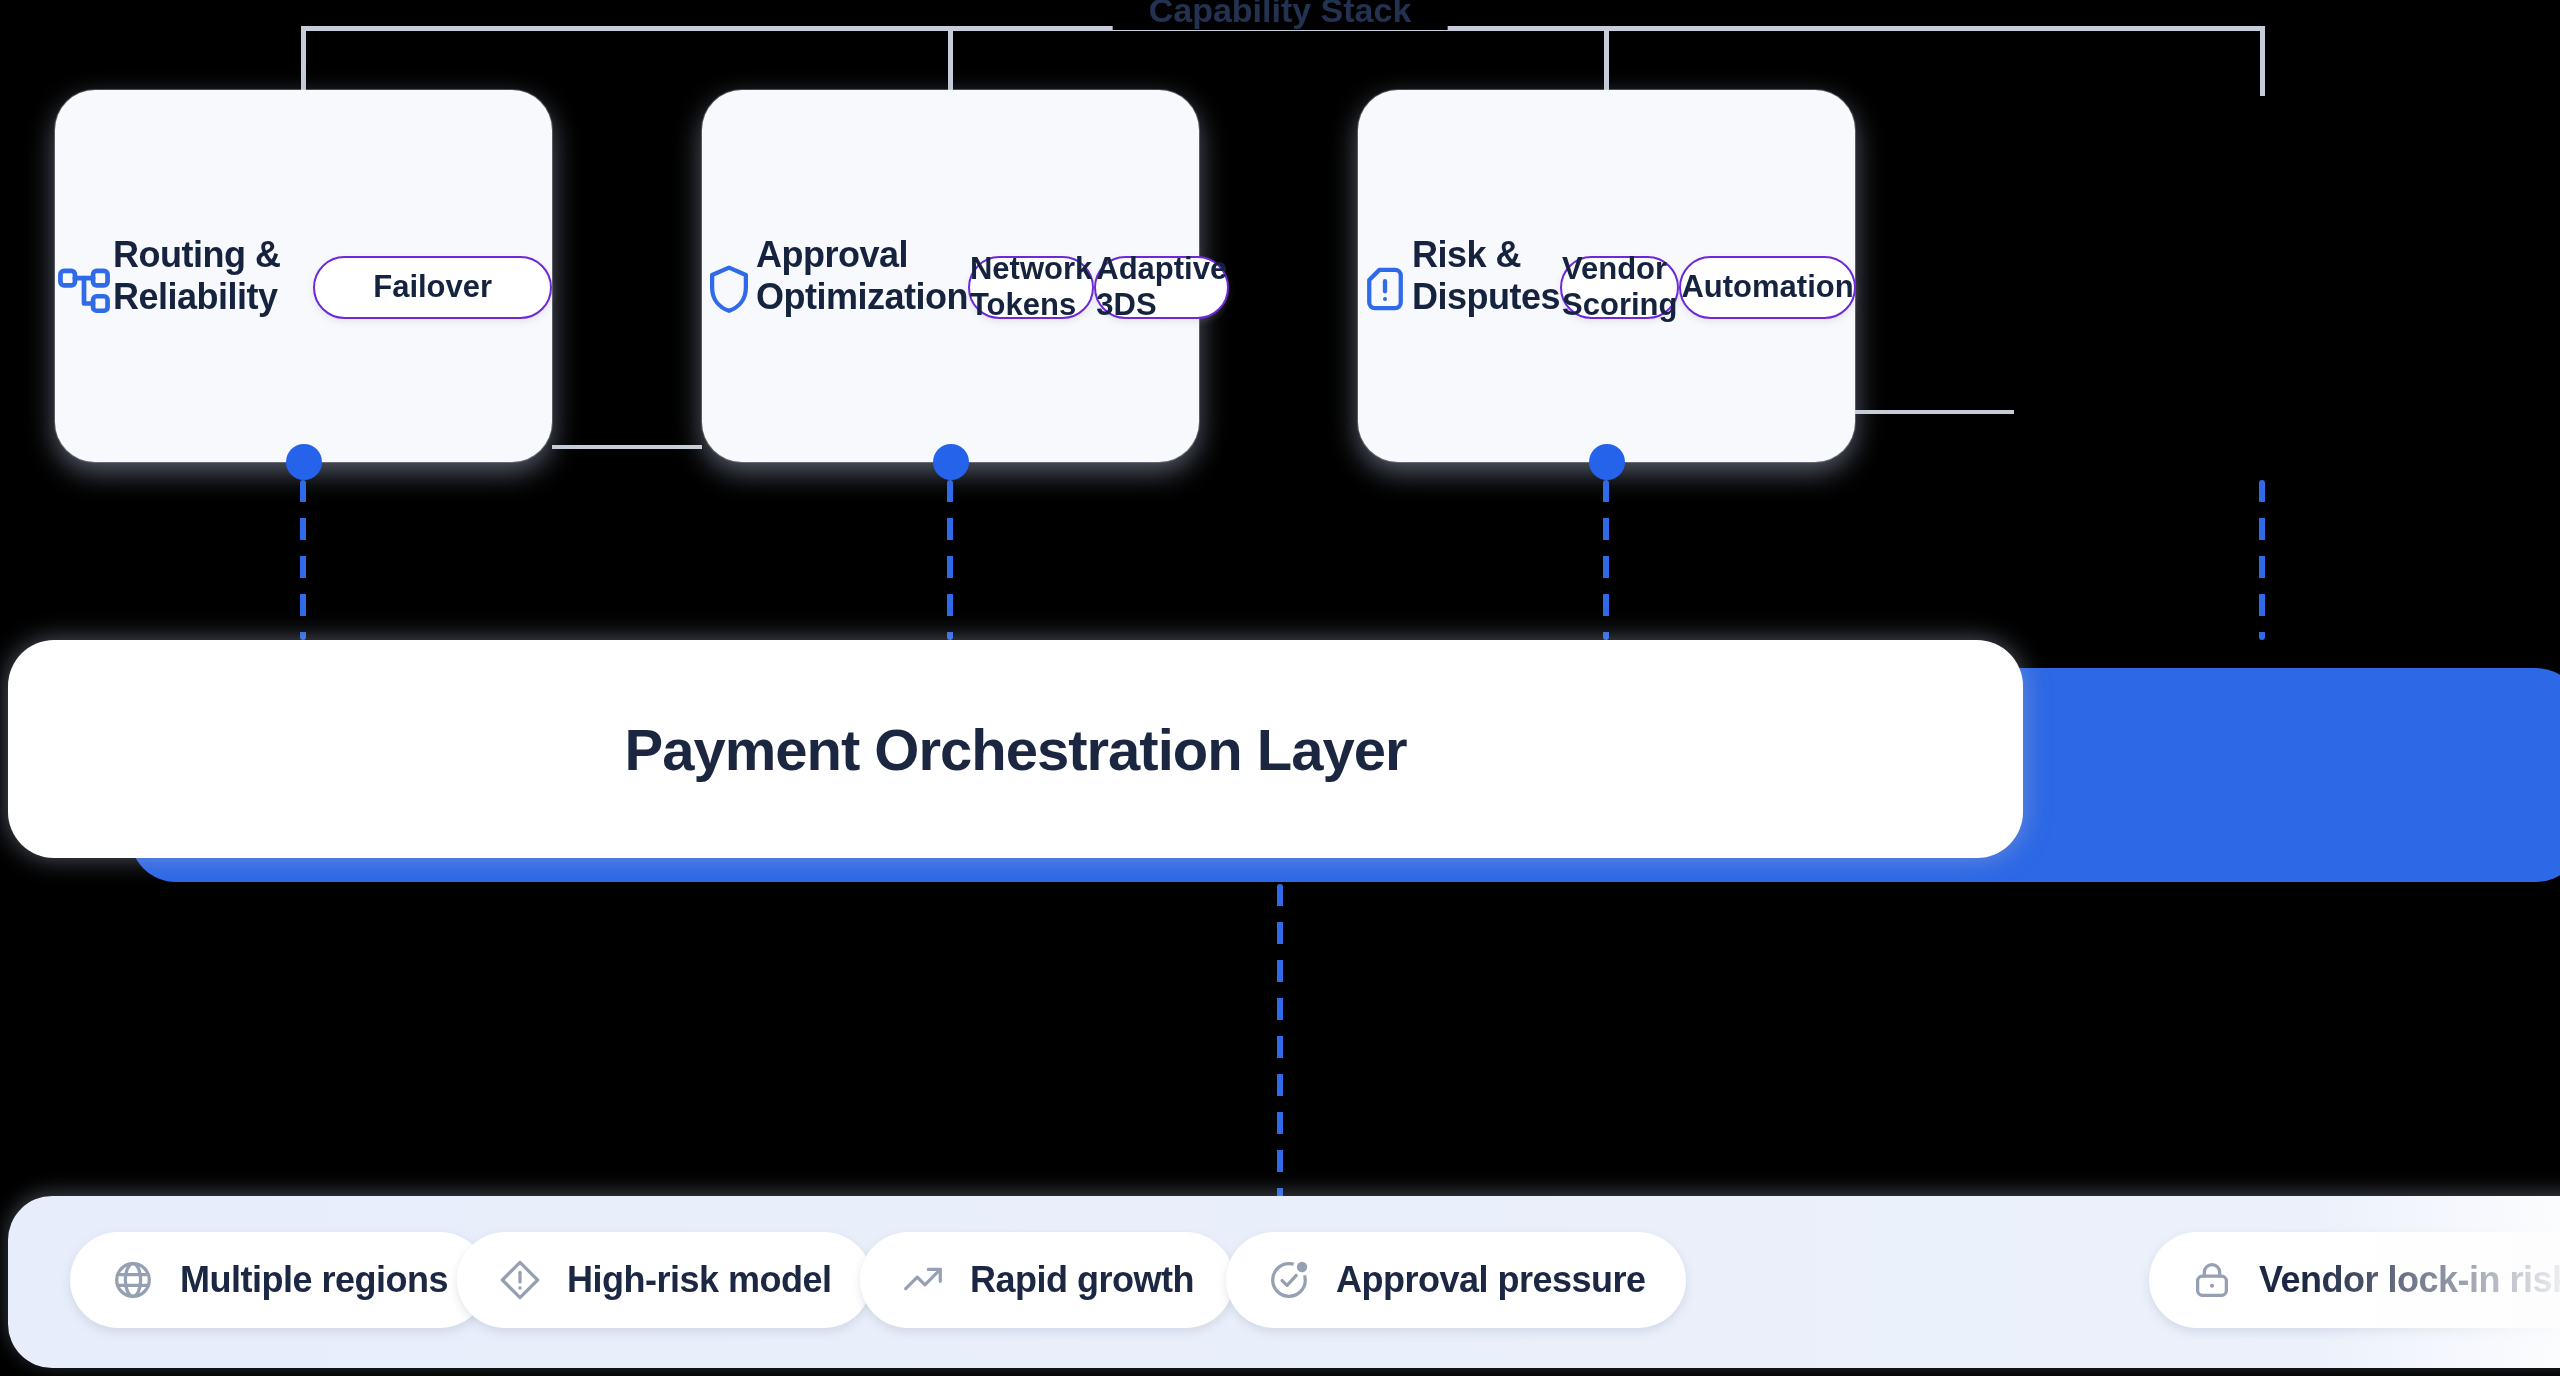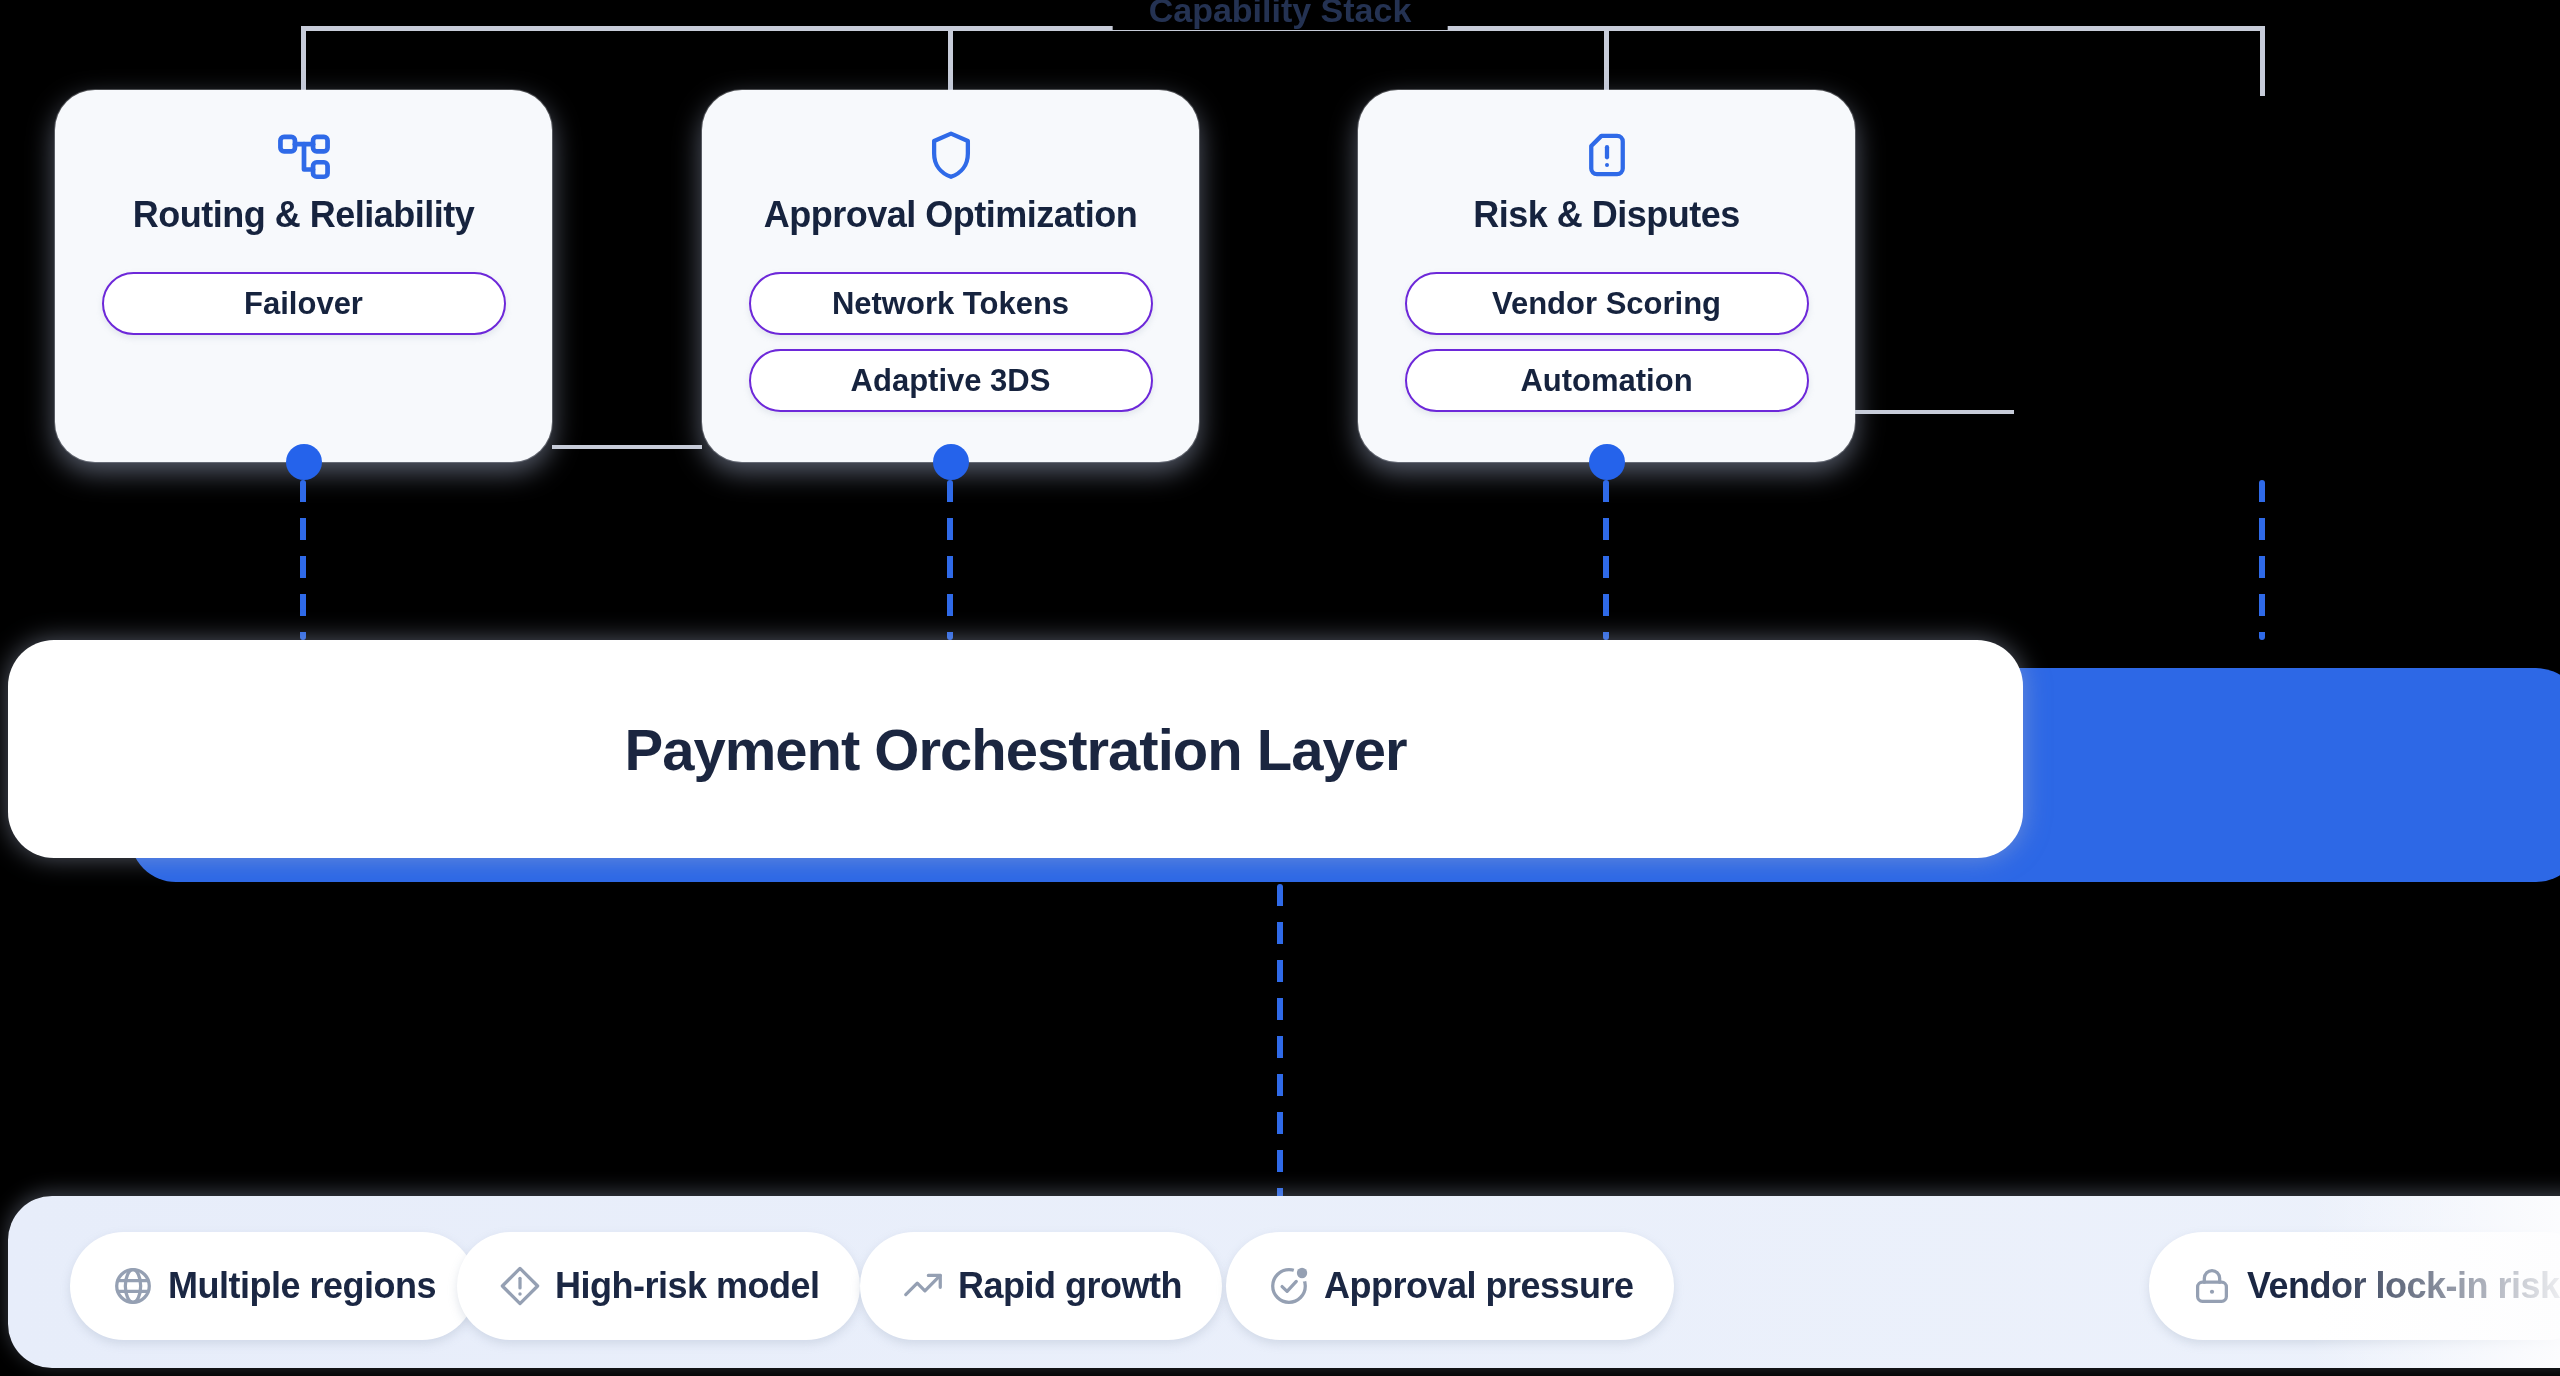--- a/index.html
+++ b/index.html
@@ -9,21 +9,21 @@
   
   .h-line{position:absolute;top:26px;left:301px;width:1964px;height:5px;background:#c7ccd9;}
   .stub{position:absolute;top:26px;width:5px;height:70px;background:#c7ccd9;}
   .top-label{position:absolute;top:-10px;left:50%;transform:translateX(-50%);
              background:#000;padding:0 36px;font-size:34px;font-weight:700;color:#243252;
              line-height:40px;white-space:nowrap;}
 
   
   .card{position:absolute;top:90px;width:497px;height:372px;background:#f7f9fc;border-radius:40px;
         box-shadow:0 10px 28px rgba(160,172,198,.55),0 0 0 1px rgba(255,255,255,.25);
-        display:flex;flex-direction:column;align-items:center;box-sizing:border-box;padding-top:36px;}
+        display:flex;flex-direction:row;align-items:center;box-sizing:border-box;padding-top:36px;}
   .card-icon{height:58px;display:flex;align-items:center;justify-content:center;margin-bottom:10px;color:#2f6ae8;}
   .card-title{font-size:36px;font-weight:700;letter-spacing:-.5px;color:#16233e;margin:0 0 36px 0;}
   .pill{width:404px;height:63px;border-radius:40px;background:#fff;border:2px solid #6d28d9;
         box-shadow:0 3px 6px rgba(148,163,184,.22);box-sizing:border-box;
         font-size:31px;font-weight:700;color:#16233e;display:flex;align-items:center;justify-content:center;
         margin-bottom:14px;}
   .dot{position:absolute;bottom:-18px;left:50%;margin-left:-18px;width:36px;height:36px;border-radius:50%;
        background:#2563eb;}
 
   .cross-link{position:absolute;height:4px;background:#c7ccd9;}
@@ -32,22 +32,22 @@
 
   
   .orch-under{position:absolute;left:130px;top:668px;width:2452px;height:214px;border-radius:46px;background:#2d68e6;}
   .orch-bar{position:absolute;left:8px;top:640px;width:2015px;height:218px;border-radius:46px;background:#fff;
             box-shadow:0 0 26px rgba(170,180,205,.5);display:flex;align-items:center;justify-content:center;}
   .orch-title{font-size:58px;font-weight:700;letter-spacing:-1px;color:#1b2640;}
 
   
   .panel{position:absolute;left:8px;top:1196px;width:2592px;height:172px;border-radius:44px 0 0 44px;
          background:linear-gradient(to right,#e7edfa,#ecf1fb);box-shadow:0 -4px 20px rgba(170,180,205,.35);}
-  .chip{position:absolute;top:36px;height:108px;border-radius:60px;background:#fff;
-        box-shadow:0 4px 10px rgba(148,163,184,.28);display:flex;align-items:center;gap:12px;
+  .chip{position:absolute;top:36px;height:96px;border-radius:60px;background:#fff;
+        box-shadow:0 4px 10px rgba(148,163,184,.28);display:flex;align-items:center;gap:24px;
         padding:4px 40px;box-sizing:border-box;white-space:nowrap;}
   .chip-icon{display:flex;align-items:center;color:#95a0b3;}
   .chip-label{font-size:36px;font-weight:700;color:#1b2743;letter-spacing:-.5px;}
   .fade{position:absolute;top:0;right:-40px;width:330px;height:172px;
         background:linear-gradient(to right,rgba(253,253,254,0),#fdfdfe 82%);}
 </style>
 </head>
 <body>
 
 <div class="stage">

